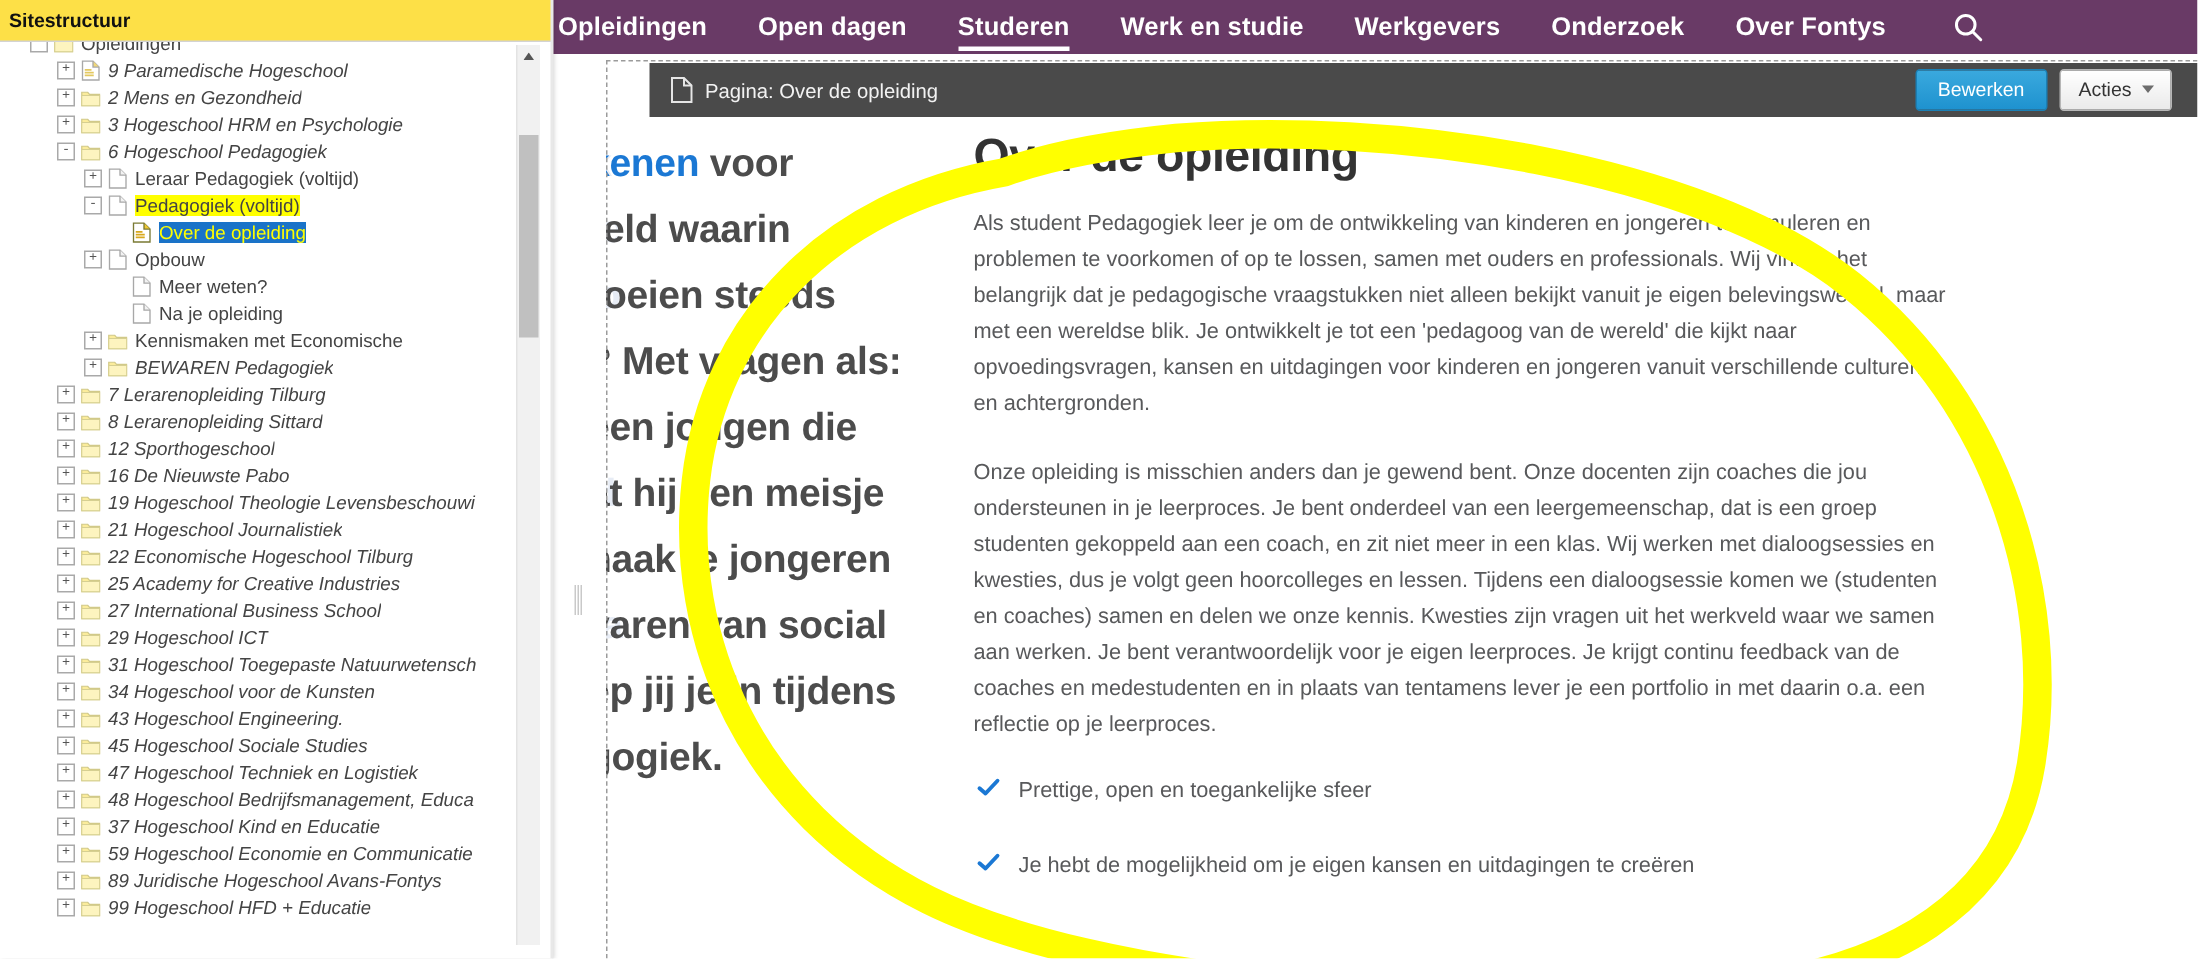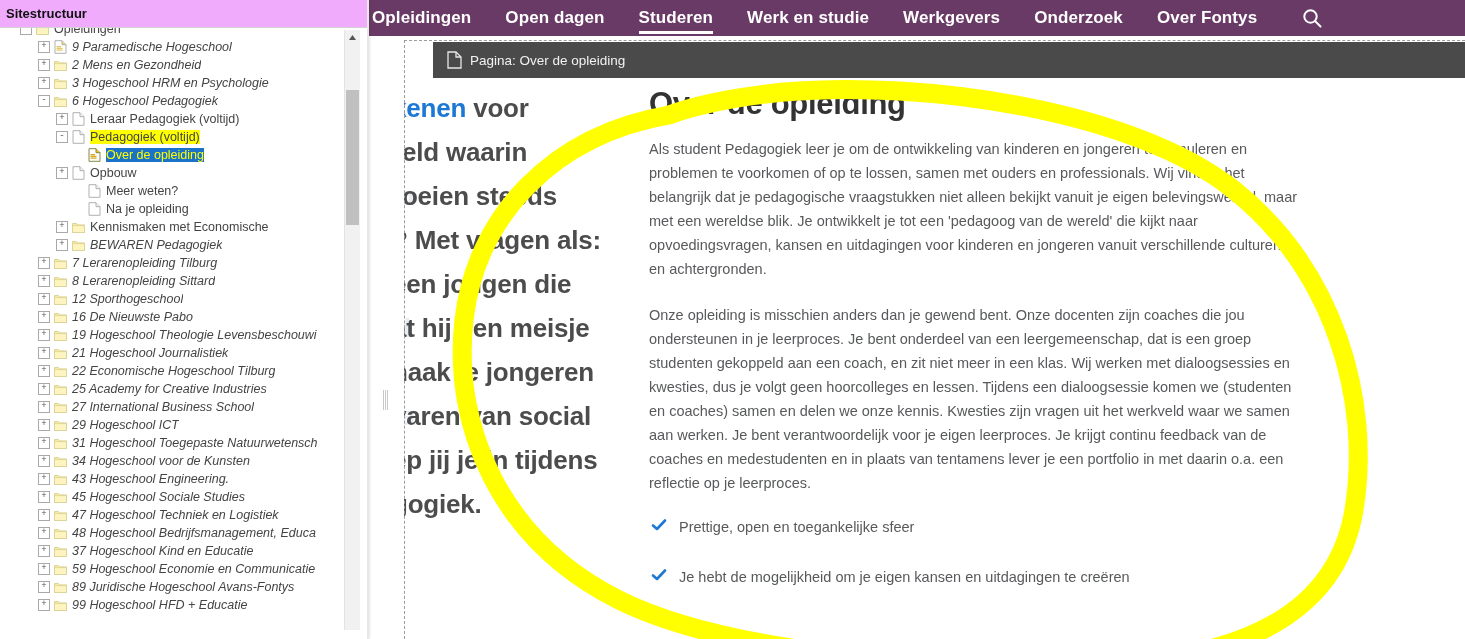--- a/index.html
+++ b/index.html
@@ -70,21 +70,21 @@
   .ghost{position:absolute;left:-48px;top:0;width:260px;color:#dfe6f2;opacity:.75;
          font-size:26px;font-weight:bold;line-height:44px;pointer-events:none;}
   .ghost span{display:block;}
 
   
   .marker{position:absolute;left:404px;top:40px;width:1061px;height:599px;pointer-events:none;}
 
   
   .sitewin{position:absolute;left:0;top:0;width:368px;height:639px;background:#fdfdfd;
            box-shadow:1px 0 3px rgba(0,0,0,.18);}
-  .sitewin-head{height:27px;border-bottom:1px solid #d3d3d3;background:#f0abfc;
+  .sitewin-head{height:27px;border-bottom:1px solid #d3d3d3;background:#fde047;
                 display:flex;align-items:center;padding-left:6px;}
   .sitewin-head .t{font-size:13px;font-weight:bold;color:#111;}
   .tree-wrap{position:absolute;left:0;top:28px;width:368px;height:611px;overflow:hidden;background:#fff;}
   .tree{position:absolute;left:0;top:-8px;width:350px;padding:0;margin:0;}
   .node{display:flex;align-items:center;height:18px;white-space:nowrap;font-size:12.5px;
         color:#444;font-style:italic;cursor:pointer;}
   .node.plain{font-style:normal;}
   .exp{width:10px;height:10px;border:1px solid #a9a9a9;background:#fff;color:#555;
        font-size:9px;line-height:8px;text-align:center;margin-right:4px;flex:0 0 auto;
        font-style:normal;font-family:"Liberation Mono",monospace;cursor:pointer;}
@@ -158,20 +158,27 @@
   <div class="toolbar">
     <div class="tb-left">
       <span class="tb-page-icon">
         <svg width="15" height="18" viewBox="0 0 15 18">
           <path d="M1 1 h8 l5 5 v11 h-13 z" fill="none" stroke="#e6e6e6" stroke-width="1.3"></path>
           <path d="M9 1 v5 h5" fill="none" stroke="#e6e6e6" stroke-width="1.3"></path>
         </svg>
       </span>
       <span class="tb-title">Pagina: Over de opleiding</span>
     </div>
+    <div class="tb-right">
+      <button class="btn-primary">Bewerken</button>
+      <button class="btn-default">
+        <span>Acties</span>
+        <span class="caret"></span>
+      </button>
+    </div>
   </div>
 
   <svg class="marker" viewBox="0 0 1061 599" preserveAspectRatio="none">
     <path d="M 265 75 C 150 95, 72 175, 60 280 C 48 385, 95 500, 215 560 C 330 617, 560 632, 720 622 C 860 613, 935 560, 950 470 C 968 360, 930 230, 830 150 C 730 70, 520 40, 380 52 C 330 57, 290 66, 265 75 Z" fill="none" stroke="#ffff00" stroke-width="19" stroke-linecap="round" stroke-linejoin="round"></path>
   </svg>
 
   <div class="topnav">
     <div class="topnav-inner" id="topnav" style="padding-left:12px;">
         <div class="navitem">Opleidingen</div>
         <div class="navitem">Open dagen</div>

